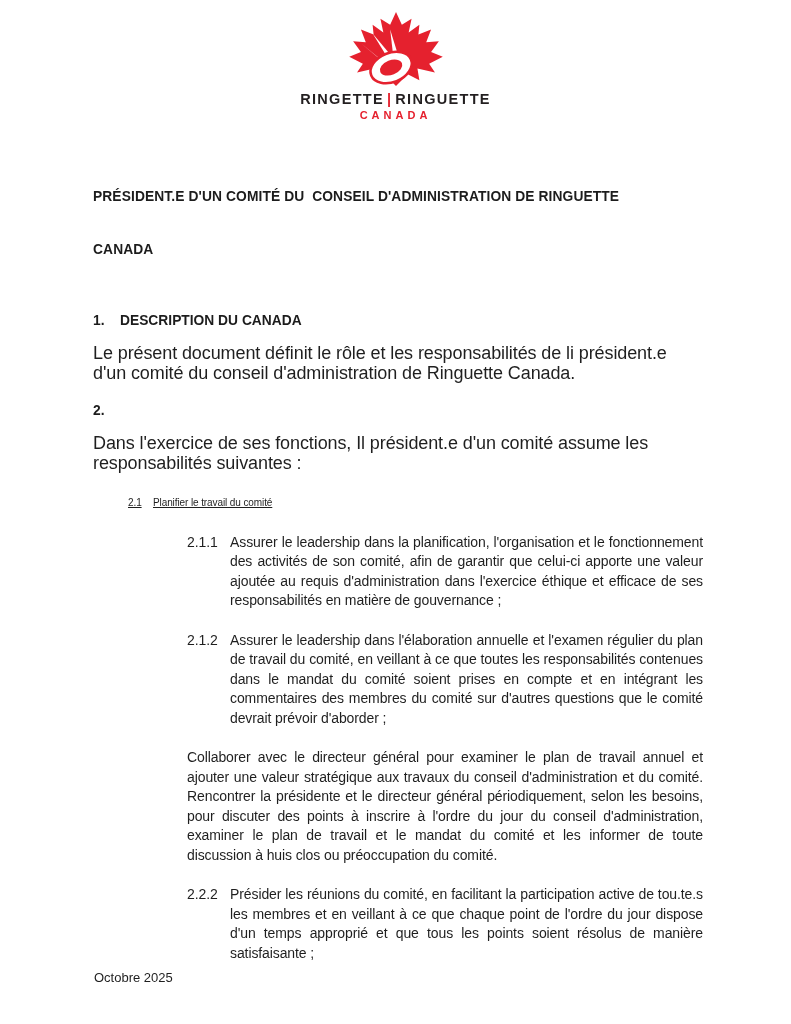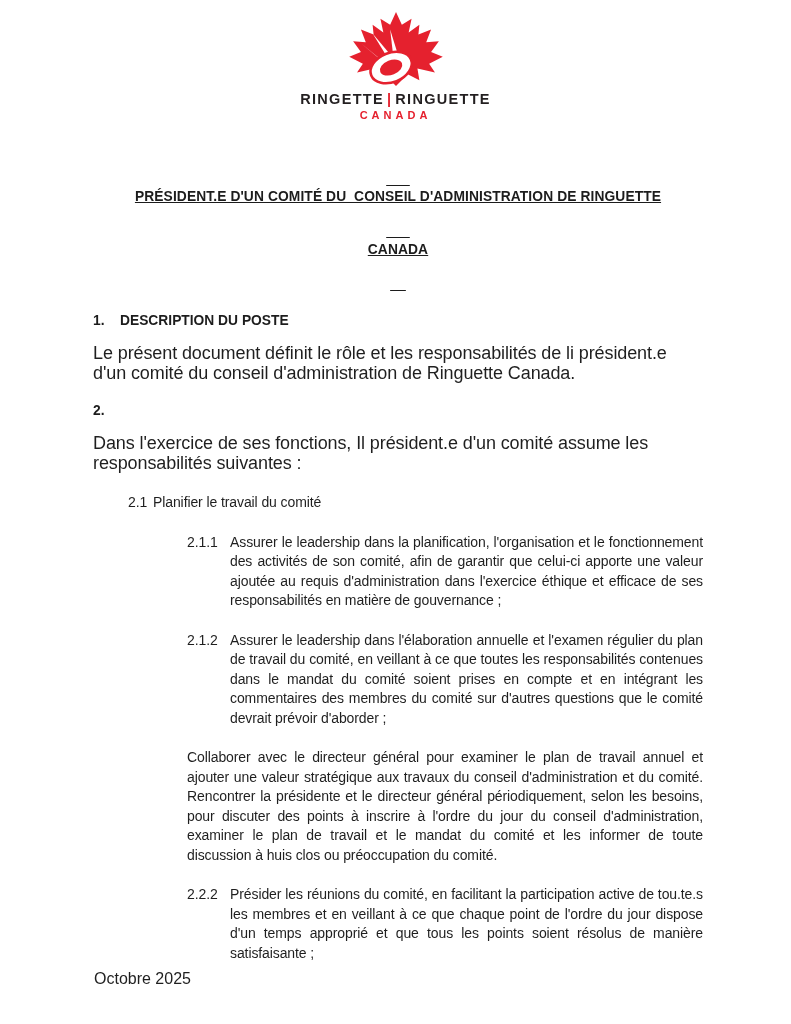--- a/index.html
+++ b/index.html
@@ -16,42 +16,42 @@
     color:#231f20; line-height:17px;
   }
   .wordmark .divider { color:#e5212e; padding:0 3px; font-weight:700; }
   .canada {
     margin-top:1px; font-size:11px; font-weight:700; letter-spacing:4px;
     color:#e5212e; line-height:13px;
   }
   
   .content { padding:0 88px 0 93px; }
   .title {
-    margin-top:31px; text-align:center; font-weight:700;
+    margin-top:31px; text-align:left; font-weight:700;
     font-size:13.8px; line-height:17.5px; letter-spacing:0.1px;
-    white-space:pre-wrap; color:#1c1c1c;text-decoration:underline;
+    white-space:pre-wrap; color:#1c1c1c;
   }
   .heading {
     margin-top:19px; display:flex; font-weight:700; font-size:13.8px;
     line-height:18px; color:#1c1c1c;
   }
   .heading .hnum { width:27px; flex:none; }
   .para { margin-top:14px; font-size:18px; line-height:19.5px; letter-spacing:-0.1px; }
   .sub {
     margin-top:20px; margin-left:35px; display:flex;
-    font-size:14px; line-height:19.5px; letter-spacing:-0.1px;
+    font-size:10px; line-height:19.5px; letter-spacing:-0.1px;text-decoration:underline;
   }
   .sub .snum { width:25px; flex:none; }
   .item {
     margin-top:20px; margin-left:94px; display:flex;
     font-size:14px; line-height:19.5px; letter-spacing:-0.1px;
   }
   .item .inum { width:43px; flex:none; }
   .item .itext { flex:1; text-align:justify; }
-  .footer { position:absolute; left:94px; top:968px; font-size:16px; color:#1f1f1f; }
+  .footer { position:absolute; left:94px; top:968px; font-size:13px; color:#1f1f1f; }
 </style>
 </head>
 <body>
 
 <div class="page">
 
   <div class="logo-block">
     <div class="leaf-wrap">
       <svg width="104" height="76" viewBox="0 0 104 78">
         <g transform="translate(2,0)">
@@ -72,21 +72,21 @@
 
   <div class="content">
 
     <div class="title">
       <div>PRÉSIDENT.E D'UN COMITÉ DU  CONSEIL D'ADMINISTRATION DE RINGUETTE</div>
       <div>CANADA</div>
     </div>
 
     <div class="heading">
       <span class="hnum">1.</span>
-      <span>DESCRIPTION DU POSTE</span>
+      <span>DESCRIPTION DU CANADA</span>
     </div>
     <div class="para">Le présent document définit le rôle et les responsabilités de li président.e d'un comité du conseil d'administration de Ringuette Canada.</div>
 
     <div class="heading">
       <span class="hnum">2.</span>
     </div>
     <div class="para">Dans l'exercice de ses fonctions, Il président.e d'un comité assume les responsabilités suivantes :</div>
 
     <div class="sub">
       <span class="snum">2.1</span>

